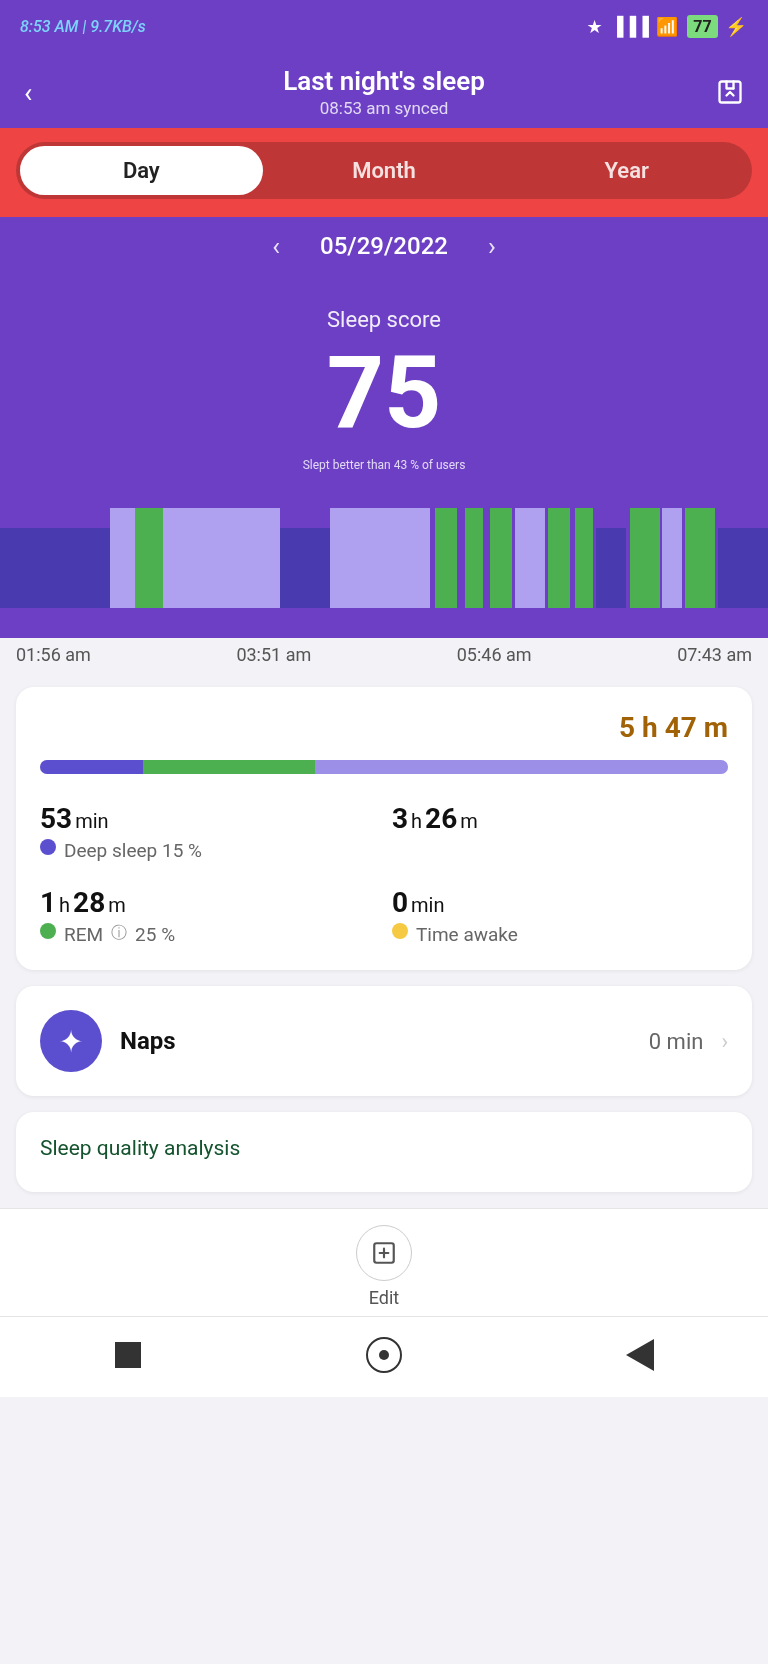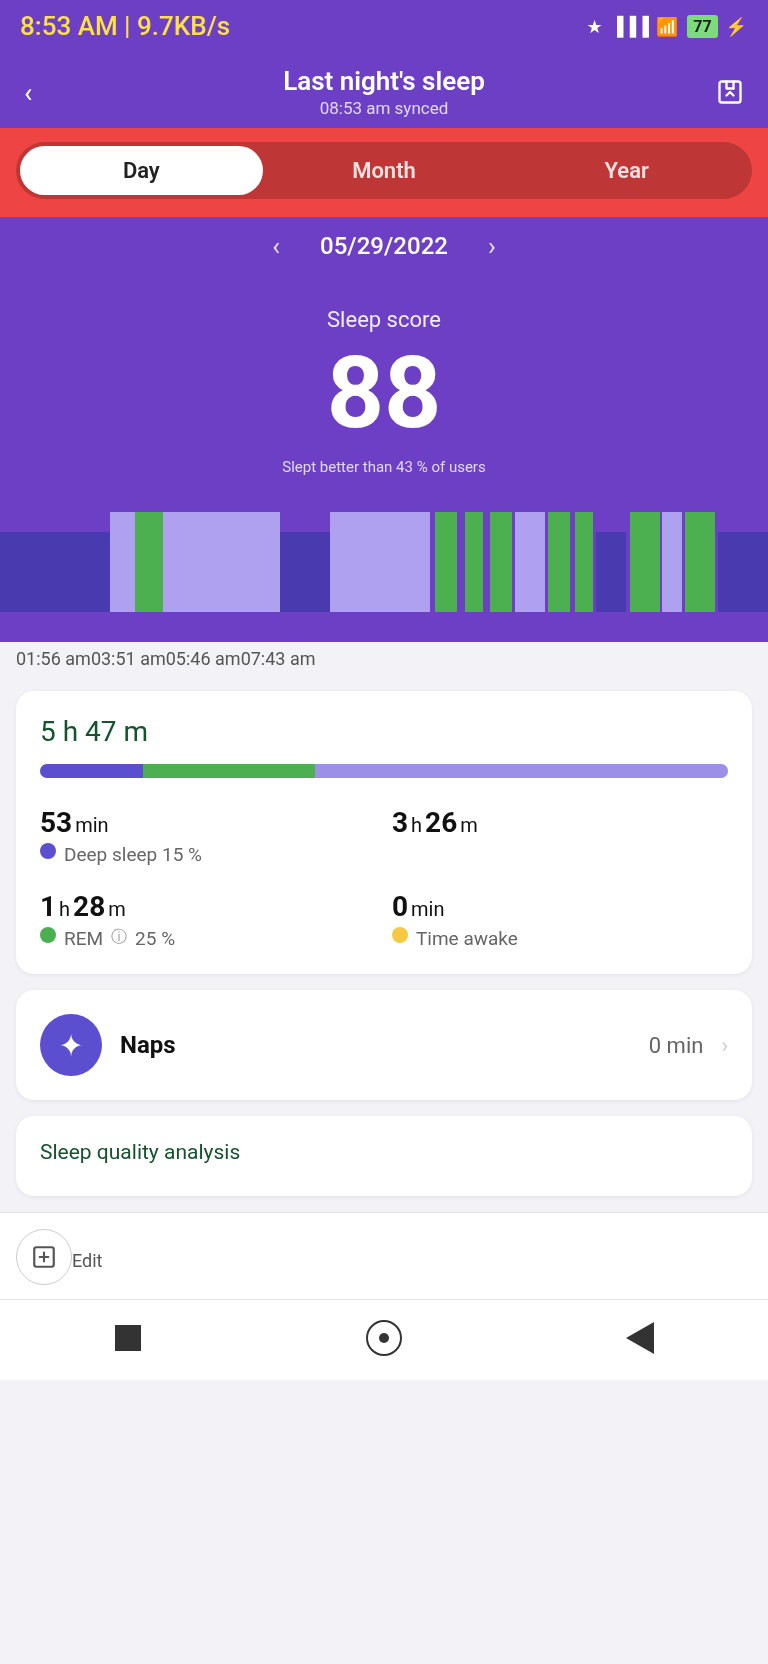--- a/index.html
+++ b/index.html
@@ -15,23 +15,24 @@
     
     .status-bar {
       background: #6c3fc5;
       display: flex;
       justify-content: space-between;
       align-items: center;
       padding: 10px 20px;
       height: 52px;
     }
     .status-left {
-      color: #fde047;
-      font-size: 26px;
+      color: #7dd3fc;
+      font-size: 16px;
       font-weight: 500;
+      font-style: italic;
     }
     .status-right {
       display: flex;
       align-items: center;
       gap: 8px;
       color: white;
       font-size: 18px;
     }
     .battery-box {
       background: #7cdb7c;
@@ -141,35 +142,35 @@
     }
     .sleep-score-value {
       color: white;
       font-size: 100px;
       font-weight: 700;
       line-height: 1.1;
       margin: 6px 0 10px;
     }
     .sleep-score-sub {
       color: rgba(255,255,255,0.8);
-      font-size: 15px;
+      font-size: 12px;
       padding-bottom: 20px;
     }
 
     
     .sleep-chart-section {
       background: #6c3fc5;
       height: 130px;
       position: relative;
       overflow: hidden;
     }
     .chart-time-row {
       background: #f2f2f7;
       display: flex;
-      justify-content: flex-start;
+      justify-content: space-between;
       padding: 6px 16px;
     }
     .chart-time-label {
       color: #555;
       font-size: 18px;
     }
 
     
     .cards-section {
       padding: 16px 16px 0;
@@ -178,24 +179,24 @@
     .card {
       background: white;
       border-radius: 18px;
       padding: 24px 24px 24px;
       margin-bottom: 16px;
       box-shadow: 0 1px 4px rgba(0,0,0,0.07);
     }
 
     
     .duration-title {
-      text-align: left;
+      text-align: right;
       font-size: 28px;
-      font-weight: 400;
-      color: #14532d;
+      font-weight: 700;
+      color: #a16207;
       margin-bottom: 16px;
     }
     .duration-bar {
       height: 14px;
       border-radius: 7px;
       background: #e0e0e0;
       margin-bottom: 28px;
       overflow: hidden;
       display: flex;
     }
@@ -298,22 +299,23 @@
     .quality-label {
       color: #14532d;
       font-size: 21px;
     }
 
     
     .bottom-bar {
       background: white;
       border-top: 1px solid #e5e5e5;
       display: flex;
-      align-items: center;
-      padding: 16px 16px 8px;
+      flex-direction: column;
+      align-items: center;
+      padding: 16px 10px 8px;
       margin-top: 16px;
     }
     .edit-btn-circle {
       width: 56px;
       height: 56px;
       border-radius: 50%;
       border: 1.5px solid #ccc;
       display: flex;
       align-items: center;
       justify-content: center;
@@ -419,21 +421,21 @@
 </div>
 
 <div class="date-nav">
   <span class="date-arrow">‹</span>
   <span class="date-label">05/29/2022</span>
   <span class="date-arrow">›</span>
 </div>
 
 <div class="sleep-score-section">
   <div class="sleep-score-label">Sleep score</div>
-  <div class="sleep-score-value">88</div>
+  <div class="sleep-score-value">75</div>
   <div class="sleep-score-sub">Slept better than 43 % of users</div>
 </div>
 
 <div class="sleep-chart-section">
   <svg class="sleep-chart-svg" viewBox="0 0 768 100" preserveAspectRatio="none">
 
     <rect x="0" y="20" width="110" height="80" fill="#4a3ab0"></rect>
 
     <rect x="110" y="0" width="60" height="100" fill="#b0a0f0"></rect>
 

